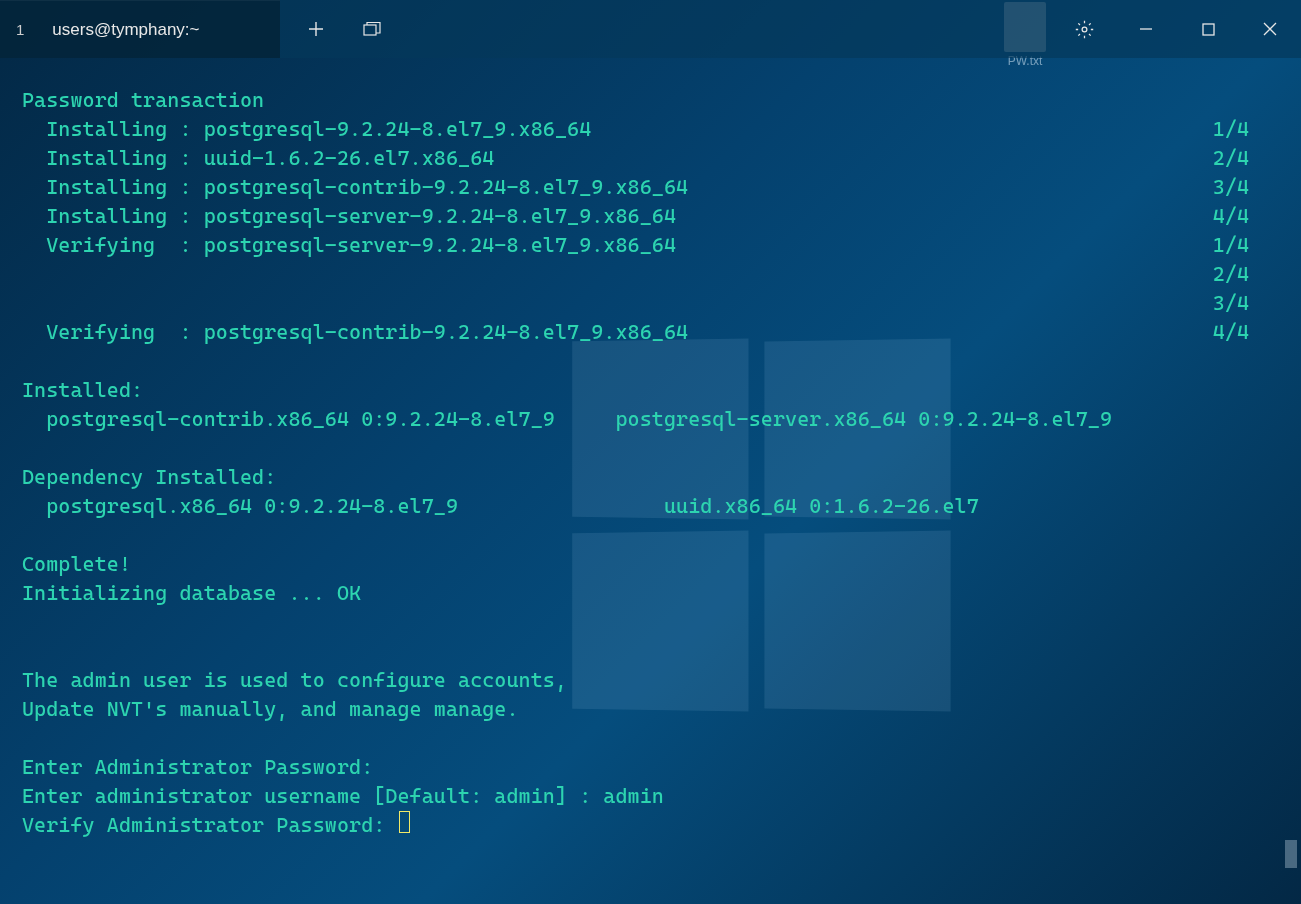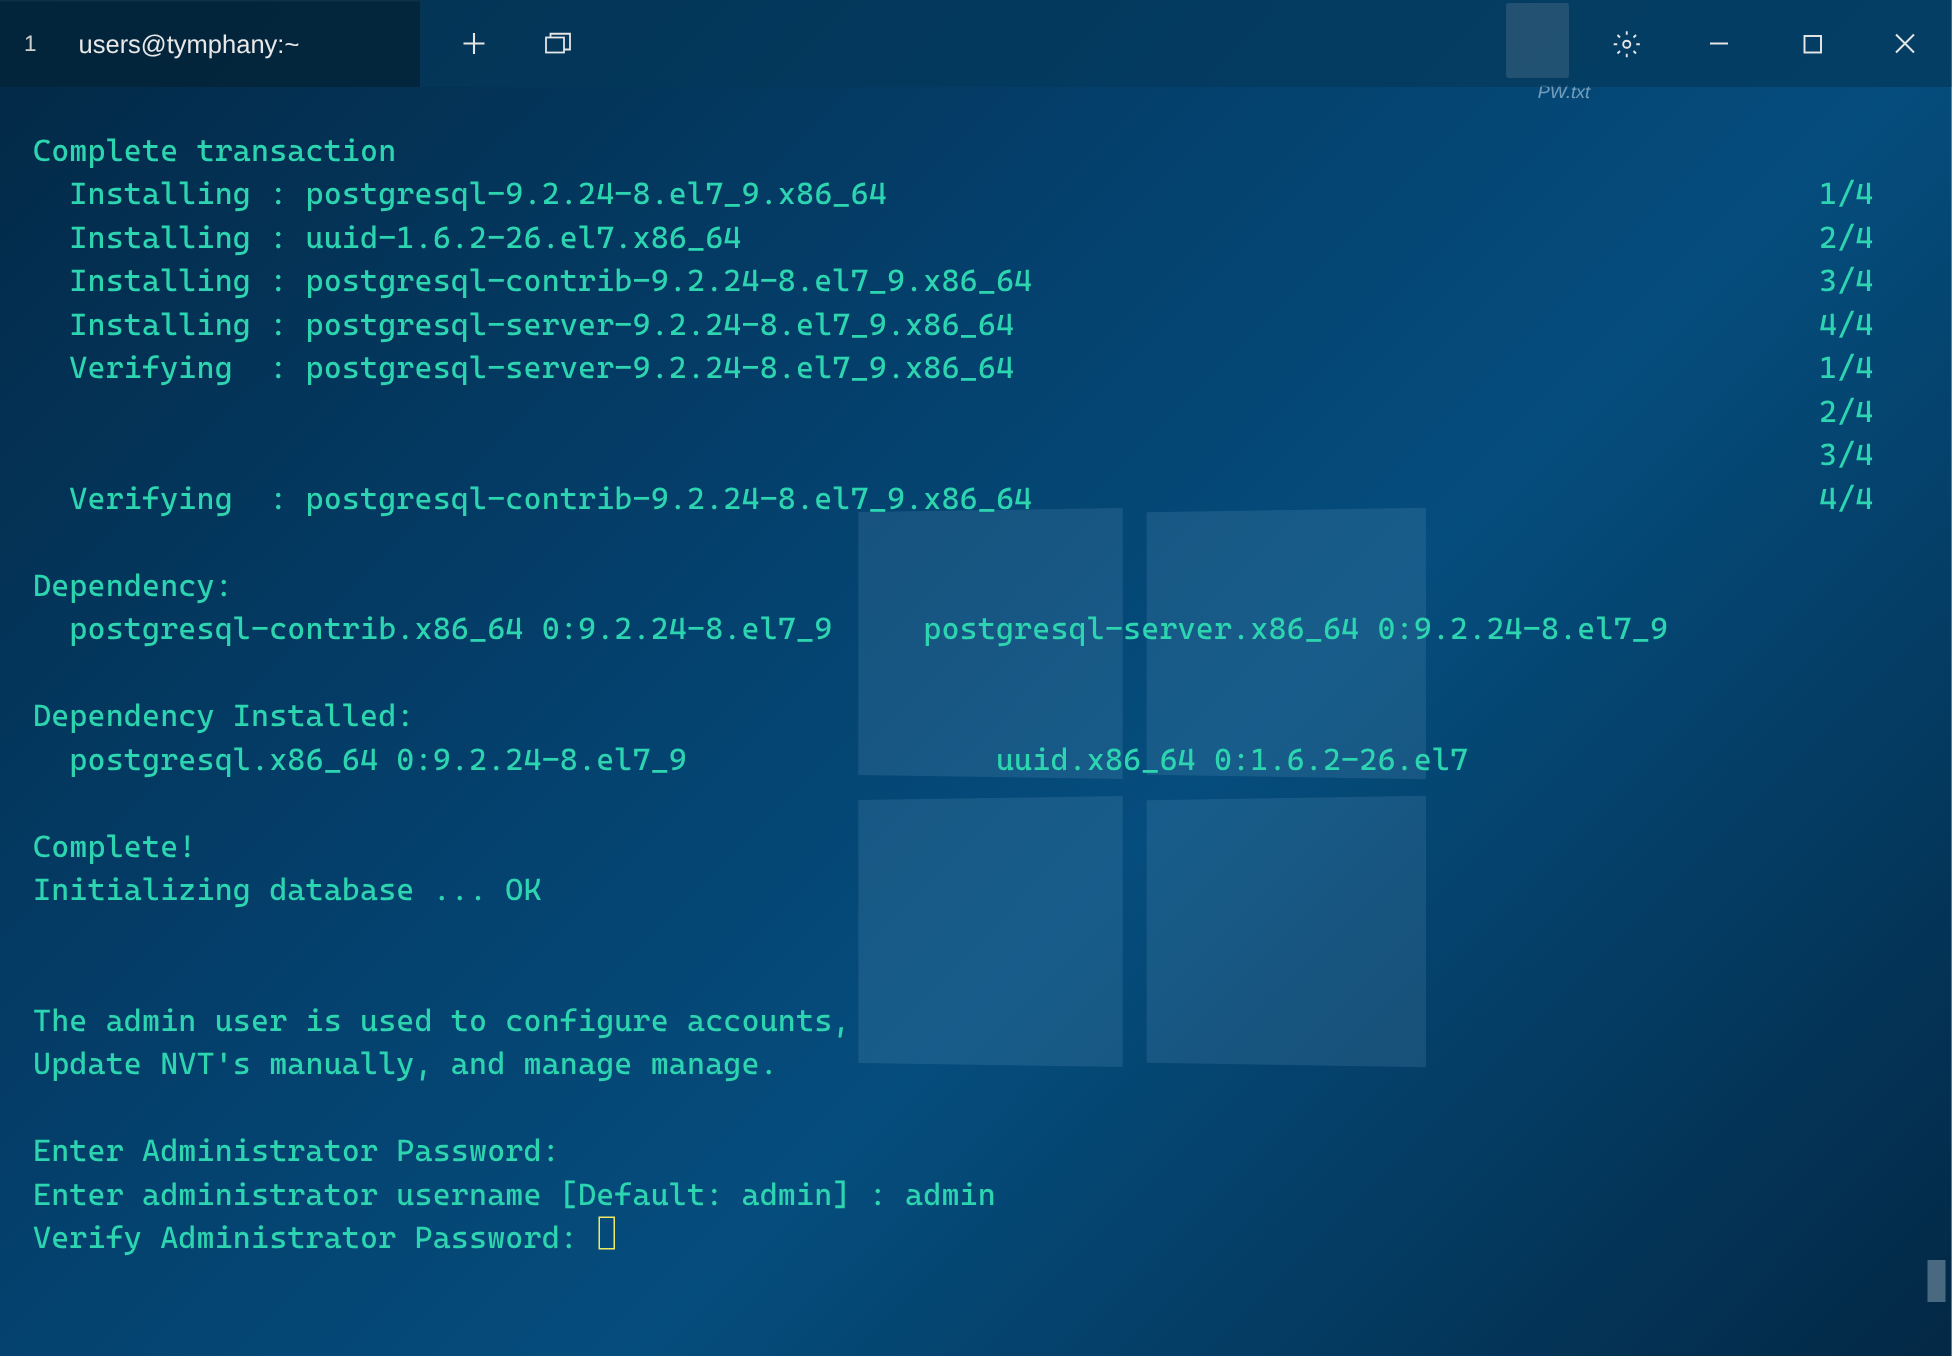--- a/index.html
+++ b/index.html
@@ -39,24 +39,23 @@
     }
     .windows-logo .p1 { top: 0; left: 0; width: 178px; height: 178px; transform: perspective(800px) rotateY(-8deg); }
     .windows-logo .p2 { top: 0; left: 192px; width: 188px; height: 178px; transform: perspective(800px) rotateY(-8deg); }
     .windows-logo .p3 { top: 192px; left: 0; width: 178px; height: 178px; transform: perspective(800px) rotateY(-8deg); }
     .windows-logo .p4 { top: 192px; left: 192px; width: 188px; height: 178px; transform: perspective(800px) rotateY(-8deg); }
     .desktop-file {
       position: absolute;
       top: 2px;
       left: 990px;
       width: 70px;
-      text-align: right;
+      text-align: center;
       z-index: 2;
       opacity: 0.55;
-      font-style: italic;
     }
     .desktop-file .file-icon {
       width: 42px;
       height: 50px;
       background: rgba(230,230,230,0.75);
       margin: 0 auto;
       border-radius: 2px;
     }
     .desktop-file .file-label {
       color: #d0e4f2;
@@ -217,33 +216,33 @@
       <div class="win-btn">
         <svg width="14" height="14" viewBox="0 0 14 14">
             <path d="M1 1l12 12M13 1L1 13" stroke="#e6e6e6" stroke-width="1.3"></path>
           </svg>
       </div>
     </div>
   </div>
 </div>
 
 <div class="terminal-body">
-  <div class="term-line"><span class="term-left">Complete transaction</span></div>
+  <div class="term-line"><span class="term-left">Password transaction</span></div>
   <div id="install-rows">
       <div class="term-line"><span class="term-left">  Installing : postgresql-9.2.24-8.el7_9.x86_64</span><span class="term-right">1/4</span></div>
       <div class="term-line"><span class="term-left">  Installing : uuid-1.6.2-26.el7.x86_64</span><span class="term-right">2/4</span></div>
       <div class="term-line"><span class="term-left">  Installing : postgresql-contrib-9.2.24-8.el7_9.x86_64</span><span class="term-right">3/4</span></div>
       <div class="term-line"><span class="term-left">  Installing : postgresql-server-9.2.24-8.el7_9.x86_64</span><span class="term-right">4/4</span></div>
       <div class="term-line"><span class="term-left">  Verifying  : postgresql-server-9.2.24-8.el7_9.x86_64</span><span class="term-right">1/4</span></div>
       <div class="term-line"><span class="term-right">2/4</span></div>
       <div class="term-line"><span class="term-right">3/4</span></div>
       <div class="term-line"><span class="term-left">  Verifying  : postgresql-contrib-9.2.24-8.el7_9.x86_64</span><span class="term-right">4/4</span></div>
     </div>
   <div class="term-line">&nbsp;</div>
-  <div class="term-line"><span class="term-left">Dependency:</span></div>
+  <div class="term-line"><span class="term-left">Installed:</span></div>
   <div class="term-line"><span class="term-left">  postgresql-contrib.x86_64 0:9.2.24-8.el7_9     postgresql-server.x86_64 0:9.2.24-8.el7_9</span></div>
   <div class="term-line">&nbsp;</div>
   <div class="term-line"><span class="term-left">Dependency Installed:</span></div>
   <div class="term-line"><span class="term-left">  postgresql.x86_64 0:9.2.24-8.el7_9                 uuid.x86_64 0:1.6.2-26.el7</span></div>
   <div class="term-line">&nbsp;</div>
   <div class="term-line"><span class="term-left">Complete!</span></div>
   <div class="term-line"><span class="term-left">Initializing database ... OK</span></div>
   <div class="term-line">&nbsp;</div>
   <div class="term-line">&nbsp;</div>
   <div class="term-line"><span class="term-left">The admin user is used to configure accounts,</span></div>

